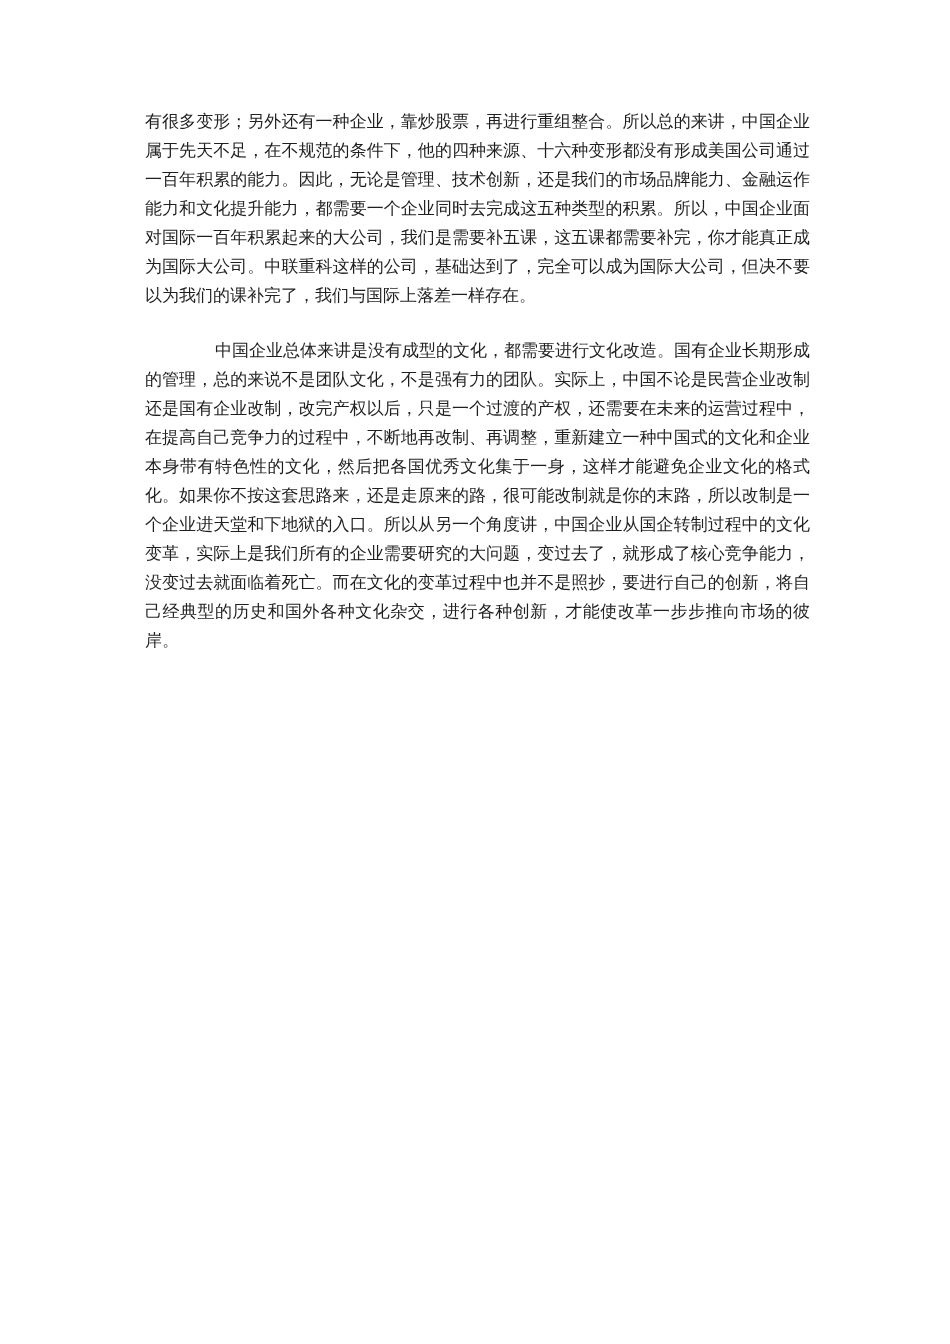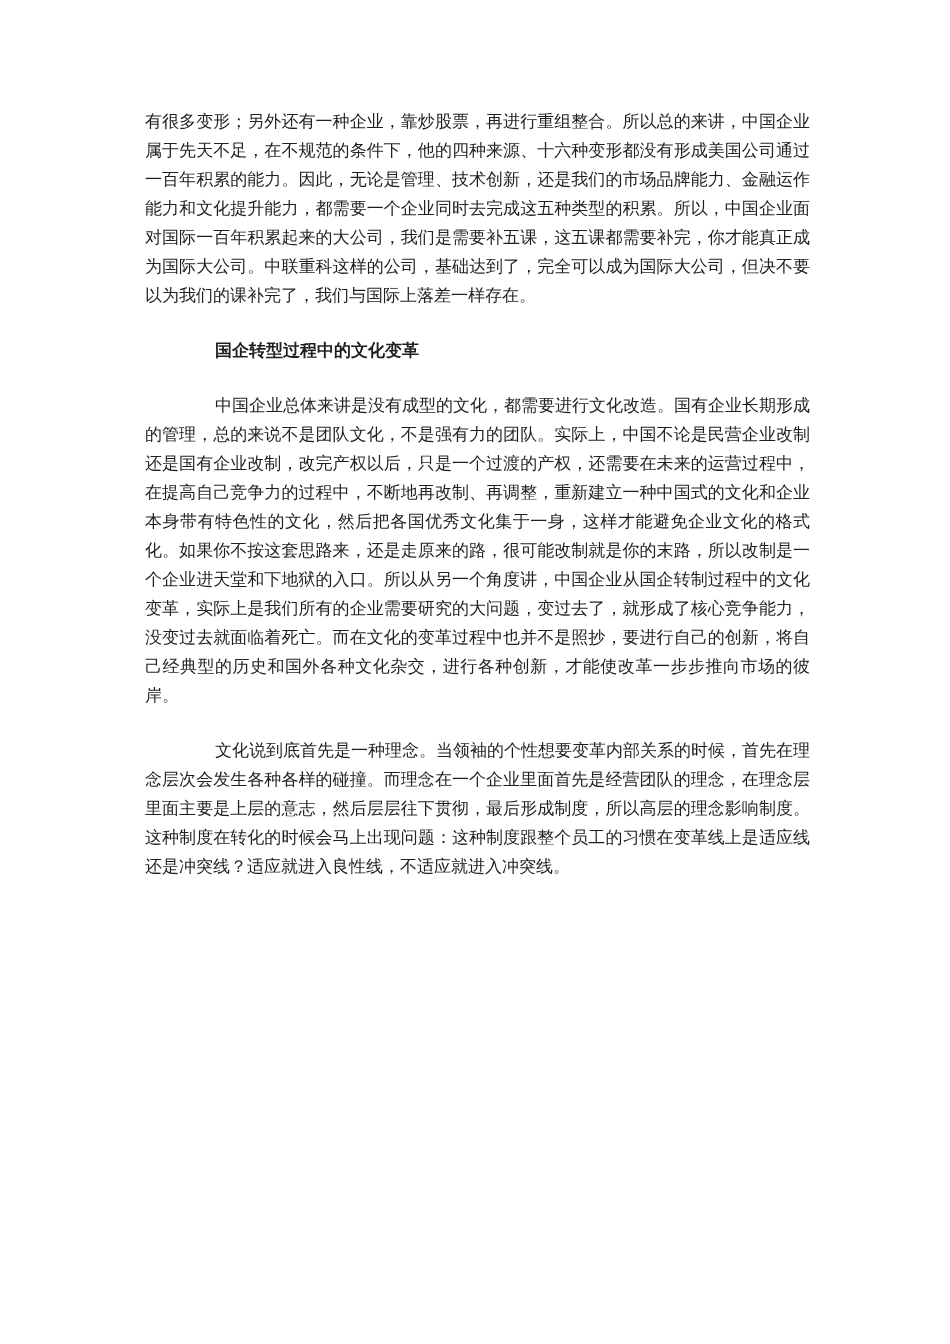--- a/index.html
+++ b/index.html
@@ -39,20 +39,18 @@
     padding-left: 70px;
     box-sizing: border-box;
   }
 </style>
 </head>
 <body>
 
 <div class="page">
   <p class="para">有很多变形；另外还有一种企业，靠炒股票，再进行重组整合。所以总的来讲，中国企业属于先天不足，在不规范的条件下，他的四种来源、十六种变形都没有形成美国公司通过一百年积累的能力。因此，无论是管理、技术创新，还是我们的市场品牌能力、金融运作能力和文化提升能力，都需要一个企业同时去完成这五种类型的积累。所以，中国企业面对国际一百年积累起来的大公司，我们是需要补五课，这五课都需要补完，你才能真正成为国际大公司。中联重科这样的公司，基础达到了，完全可以成为国际大公司，但决不要以为我们的课补完了，我们与国际上落差一样存在。</p>
 
-  <h2 class="heading">国企转型过程中的文化变革</h2>
 
 
   <p class="para indent">中国企业总体来讲是没有成型的文化，都需要进行文化改造。国有企业长期形成的管理，总的来说不是团队文化，不是强有力的团队。实际上，中国不论是民营企业改制还是国有企业改制，改完产权以后，只是一个过渡的产权，还需要在未来的运营过程中，在提高自己竞争力的过程中，不断地再改制、再调整，重新建立一种中国式的文化和企业本身带有特色性的文化，然后把各国优秀文化集于一身，这样才能避免企业文化的格式化。如果你不按这套思路来，还是走原来的路，很可能改制就是你的末路，所以改制是一个企业进天堂和下地狱的入口。所以从另一个角度讲，中国企业从国企转制过程中的文化变革，实际上是我们所有的企业需要研究的大问题，变过去了，就形成了核心竞争能力，没变过去就面临着死亡。而在文化的变革过程中也并不是照抄，要进行自己的创新，将自己经典型的历史和国外各种文化杂交，进行各种创新，才能使改革一步步推向市场的彼岸。</p>
 
 
-  <p class="para indent">文化说到底首先是一种理念。当领袖的个性想要变革内部关系的时候，首先在理念层次会发生各种各样的碰撞。而理念在一个企业里面首先是经营团队的理念，在理念层里面主要是上层的意志，然后层层往下贯彻，最后形成制度，所以高层的理念影响制度。这种制度在转化的时候会马上出现问题：这种制度跟整个员工的习惯在变革线上是适应线还是冲突线？适应就进入良性线，不适应就进入冲突线。</p>
 </div>
 
 </body></html>

